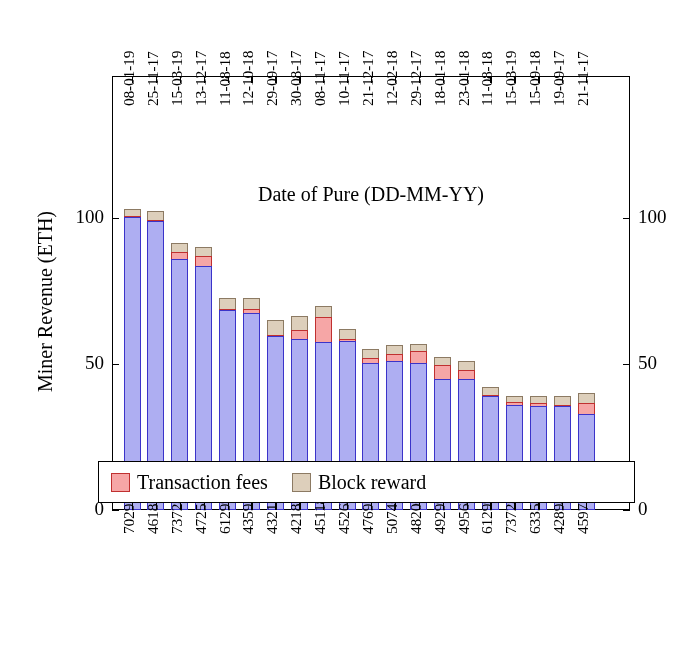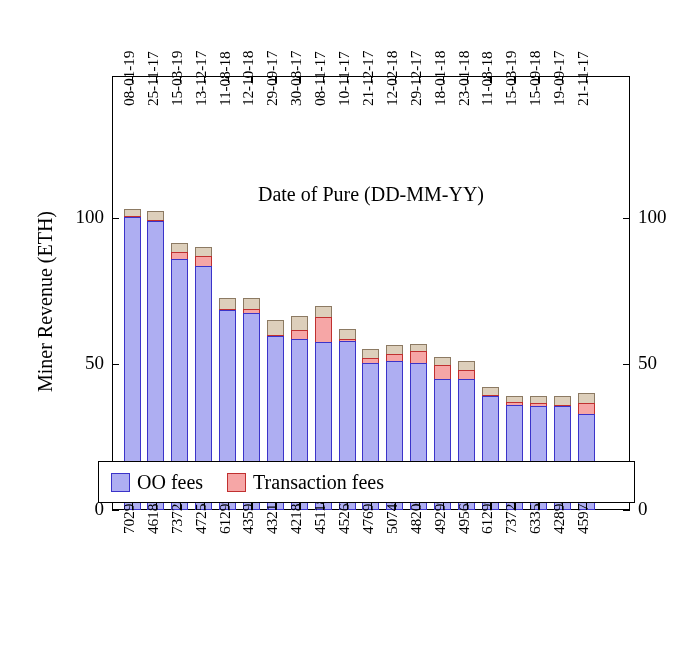--- a/index.html
+++ b/index.html
@@ -399,22 +399,22 @@
       <div class="ytick-label right" style="top: 352px;">50</div>
       <div class="ytick-label left" style="top: 206px;">100</div>
       <div class="ytick-label right" style="top: 206px;">100</div>
     </div>
 
   <div id="xlabel-top">Date of Pure (DD-MM-YY)</div>
   <div id="ylabel">Miner Revenue (ETH)</div>
 
   <div id="legend">
       <div class="legend-entry">
-        <span class="legend-swatch oo"></span>
-        <span class="legend-text">OO fees</span>
-      </div>
-      <div class="legend-entry">
         <span class="legend-swatch tx"></span>
         <span class="legend-text">Transaction fees</span>
       </div>
+      <div class="legend-entry">
+        <span class="legend-swatch br"></span>
+        <span class="legend-text">Block reward</span>
+      </div>
     </div>
 
 </div>
 
 </body></html>

